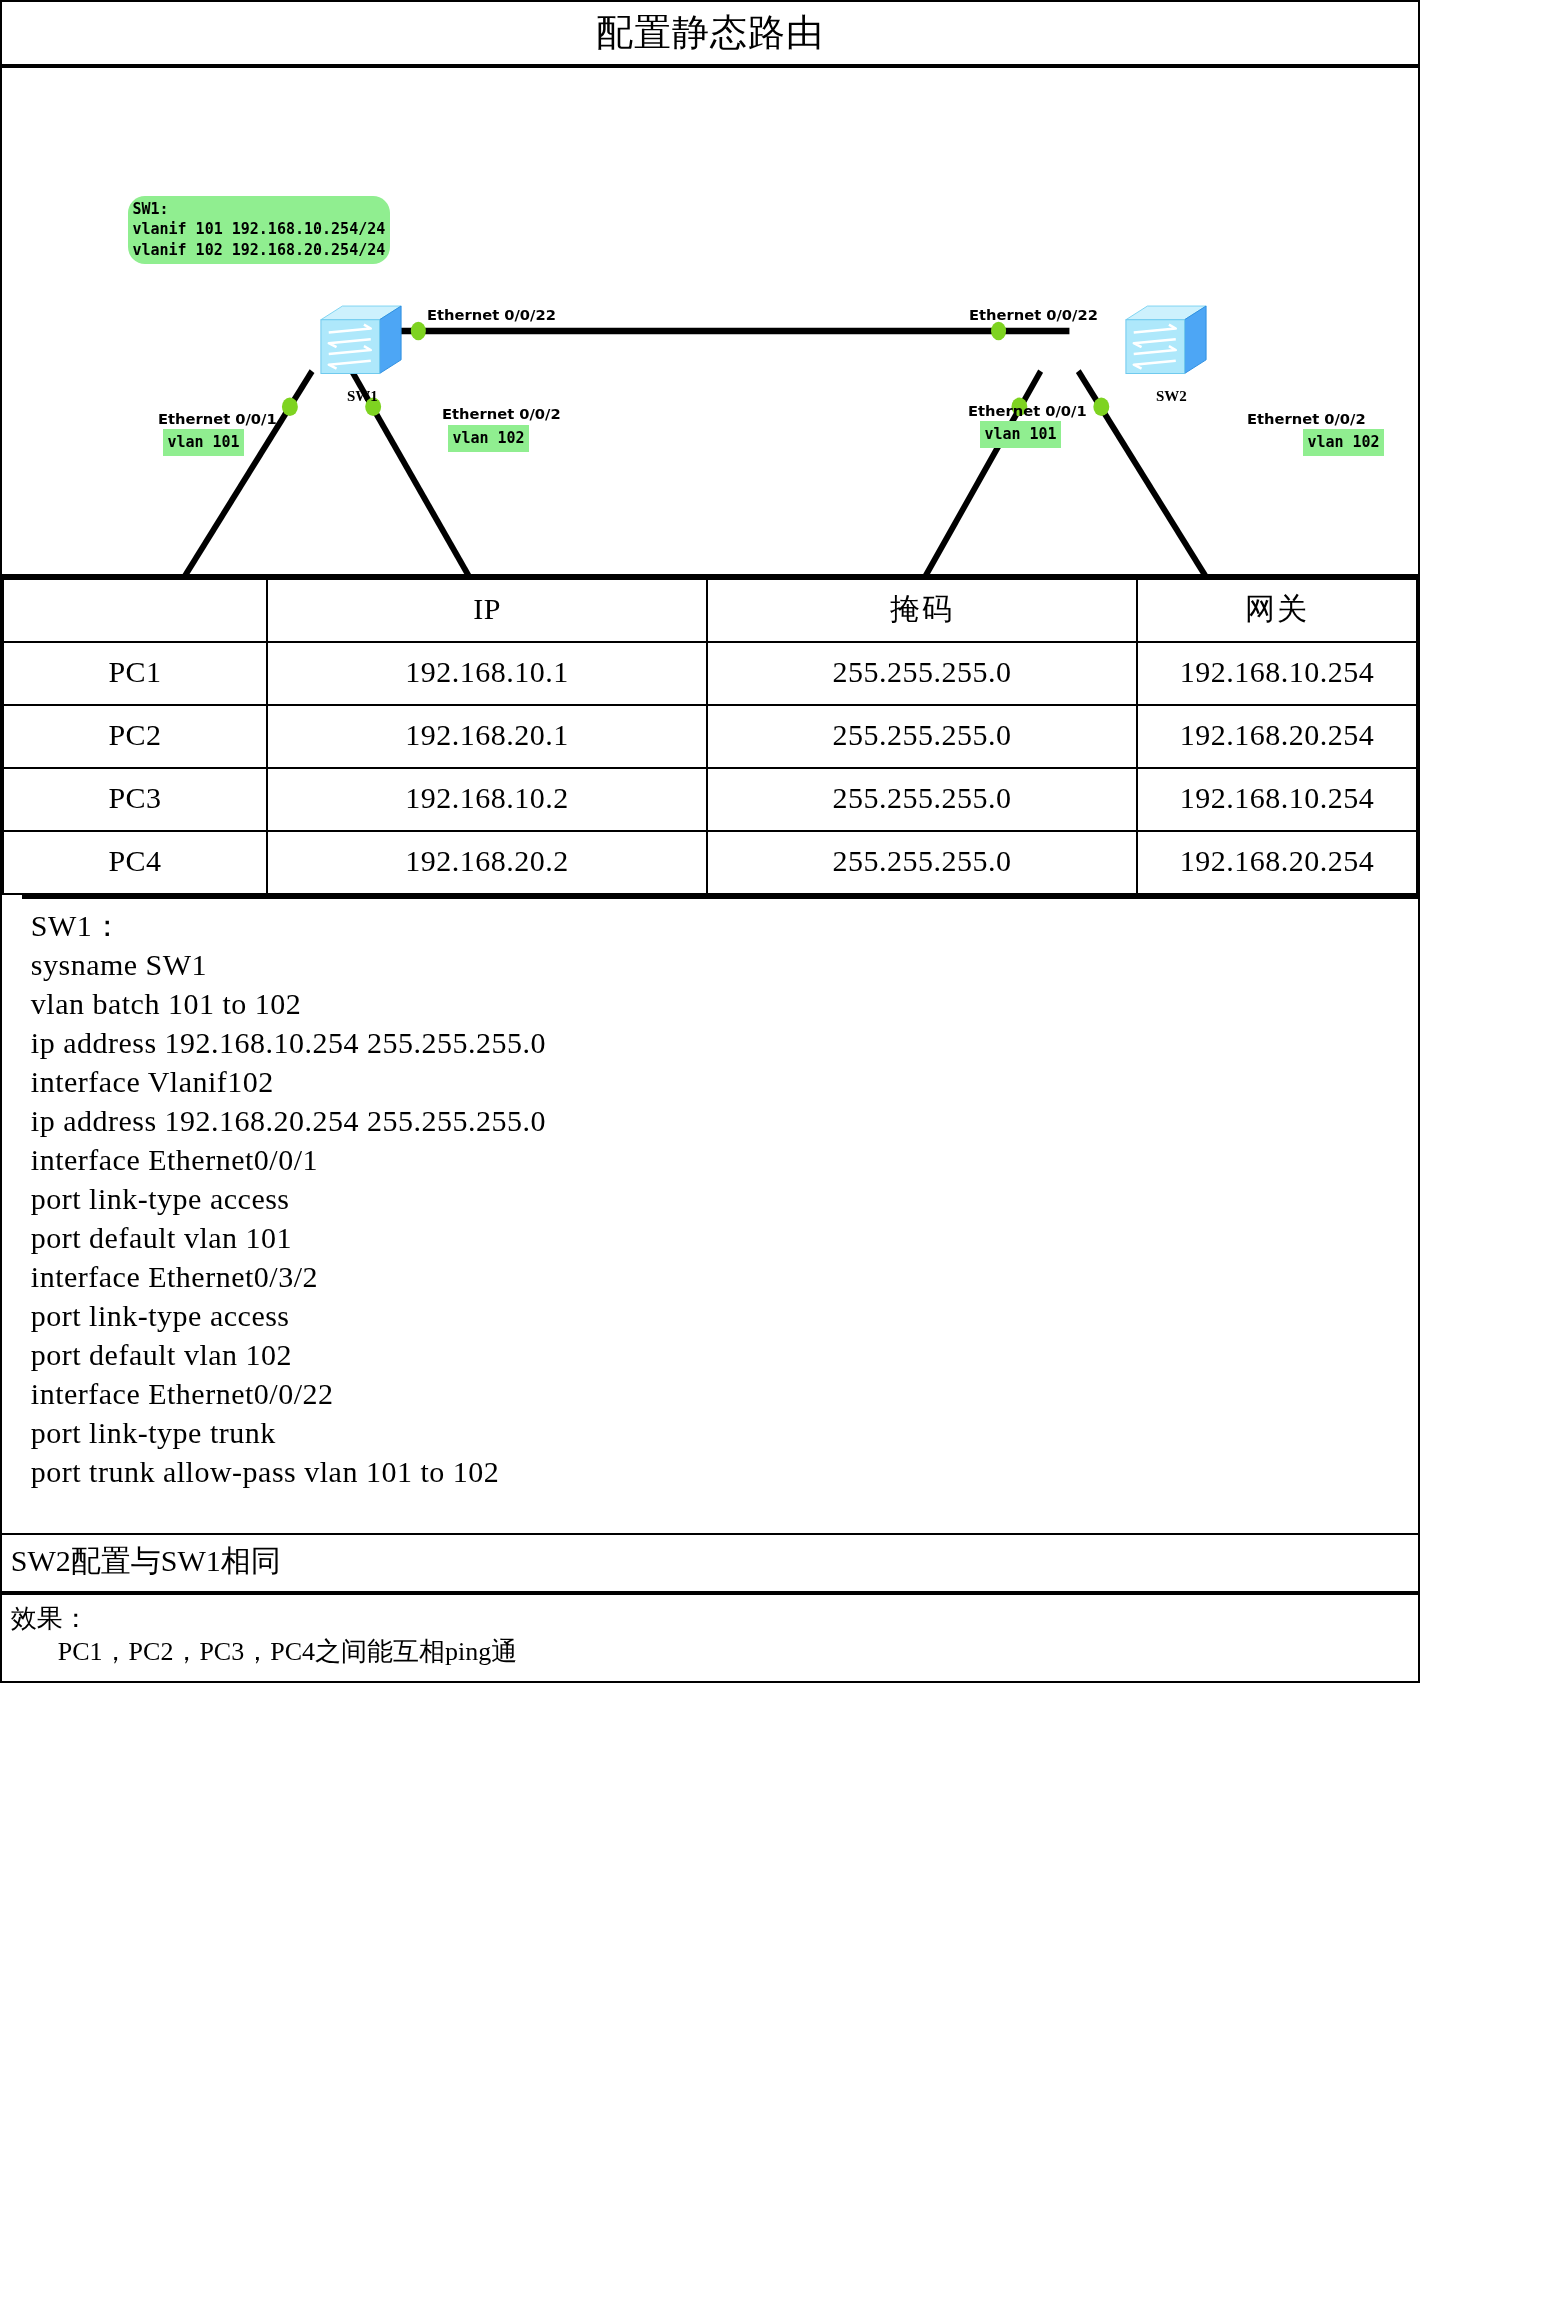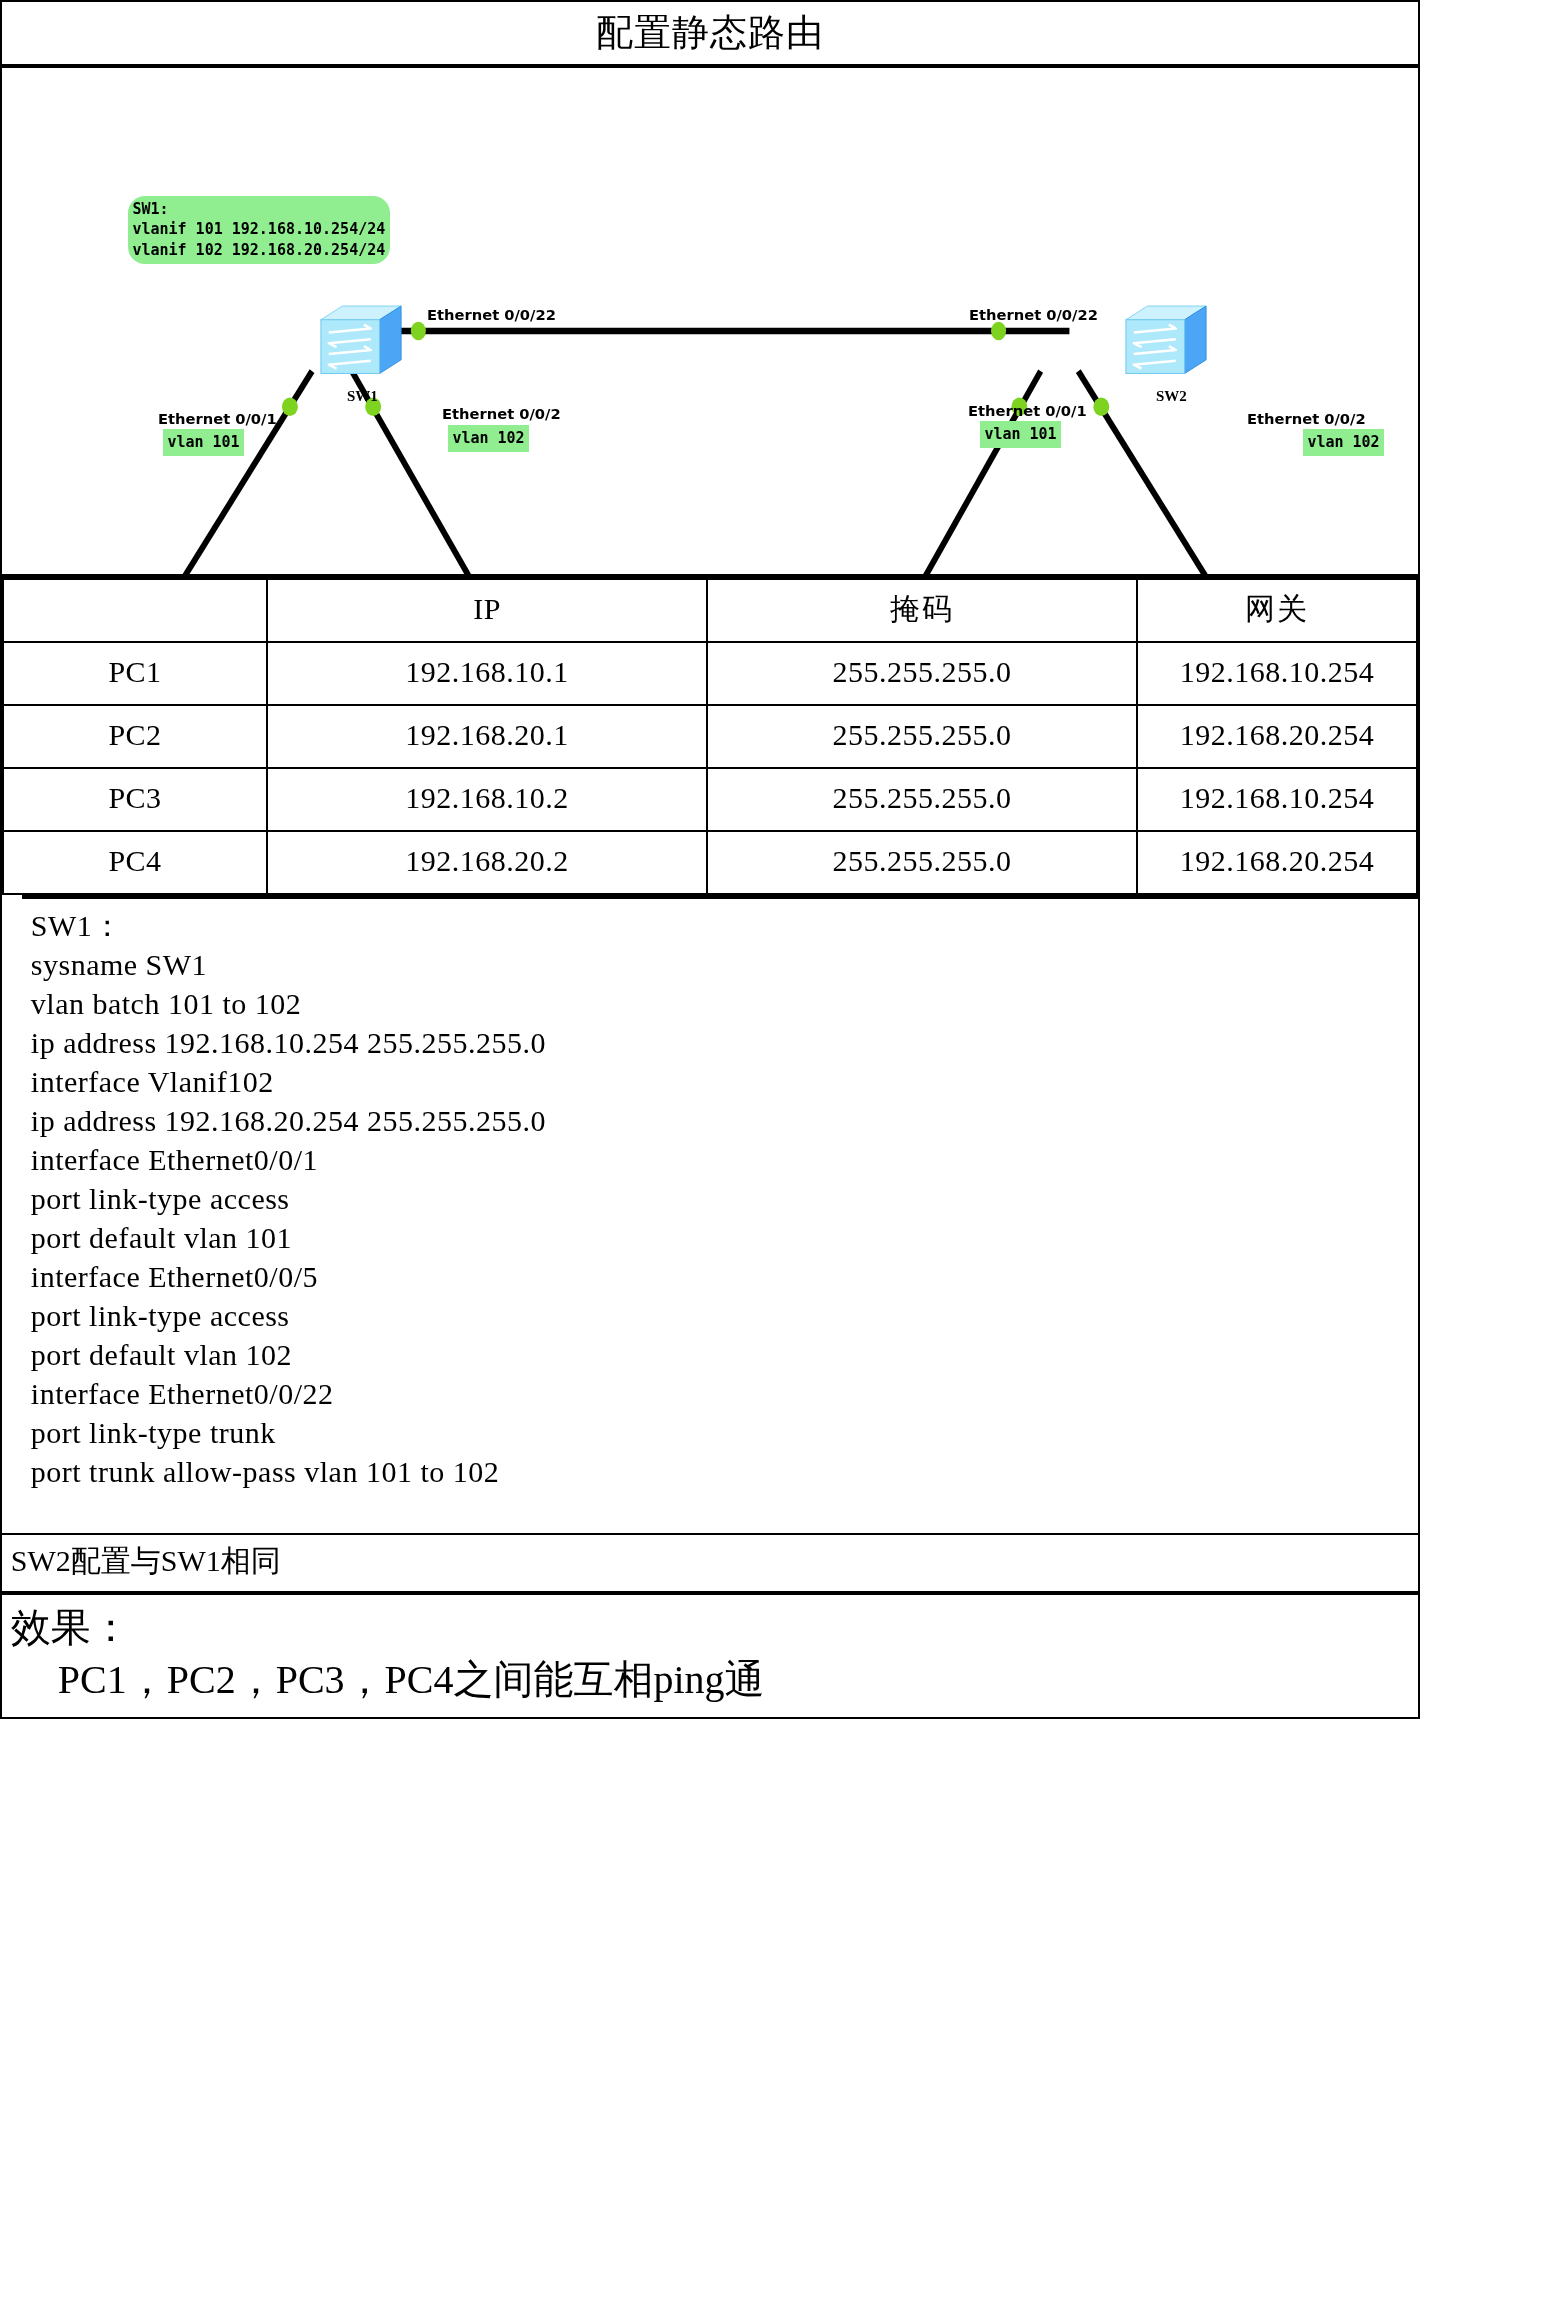--- a/index.html
+++ b/index.html
@@ -115,21 +115,21 @@
     line-height:1.25;
     color:#000;
     white-space:pre;
   }
 
   .effect{
     border-top:4.9px solid #000;
     padding:6.8px 8.8px 11.7px 8.8px;
   }
   .effect .line{
-    font-size:40px;
+    font-size:26px;
     line-height:1.30;
     color:#000;
     white-space:pre;
   }
   .effect .indent{padding-left:47px;}
 </style>
 </head>
 <body>
 
 <div class="page">
@@ -255,21 +255,21 @@
   <div class="cfg">
     <div class="line">SW1：</div>
     <div class="line">sysname SW1</div>
     <div class="line">vlan batch 101 to 102</div>
     <div class="line">ip address 192.168.10.254 255.255.255.0</div>
     <div class="line">interface Vlanif102</div>
     <div class="line">ip address 192.168.20.254 255.255.255.0</div>
     <div class="line">interface Ethernet0/0/1</div>
     <div class="line">port link-type access</div>
     <div class="line">port default vlan 101</div>
-    <div class="line">interface Ethernet0/0/5</div>
+    <div class="line">interface Ethernet0/3/2</div>
     <div class="line">port link-type access</div>
     <div class="line">port default vlan 102</div>
     <div class="line">interface Ethernet0/0/22</div>
     <div class="line">port link-type trunk</div>
     <div class="line">port trunk allow-pass vlan 101 to 102</div>
     <div class="spacer"></div>
   </div>
 
   <div class="sw2note">
     <div class="line">SW2配置与SW1相同</div>

